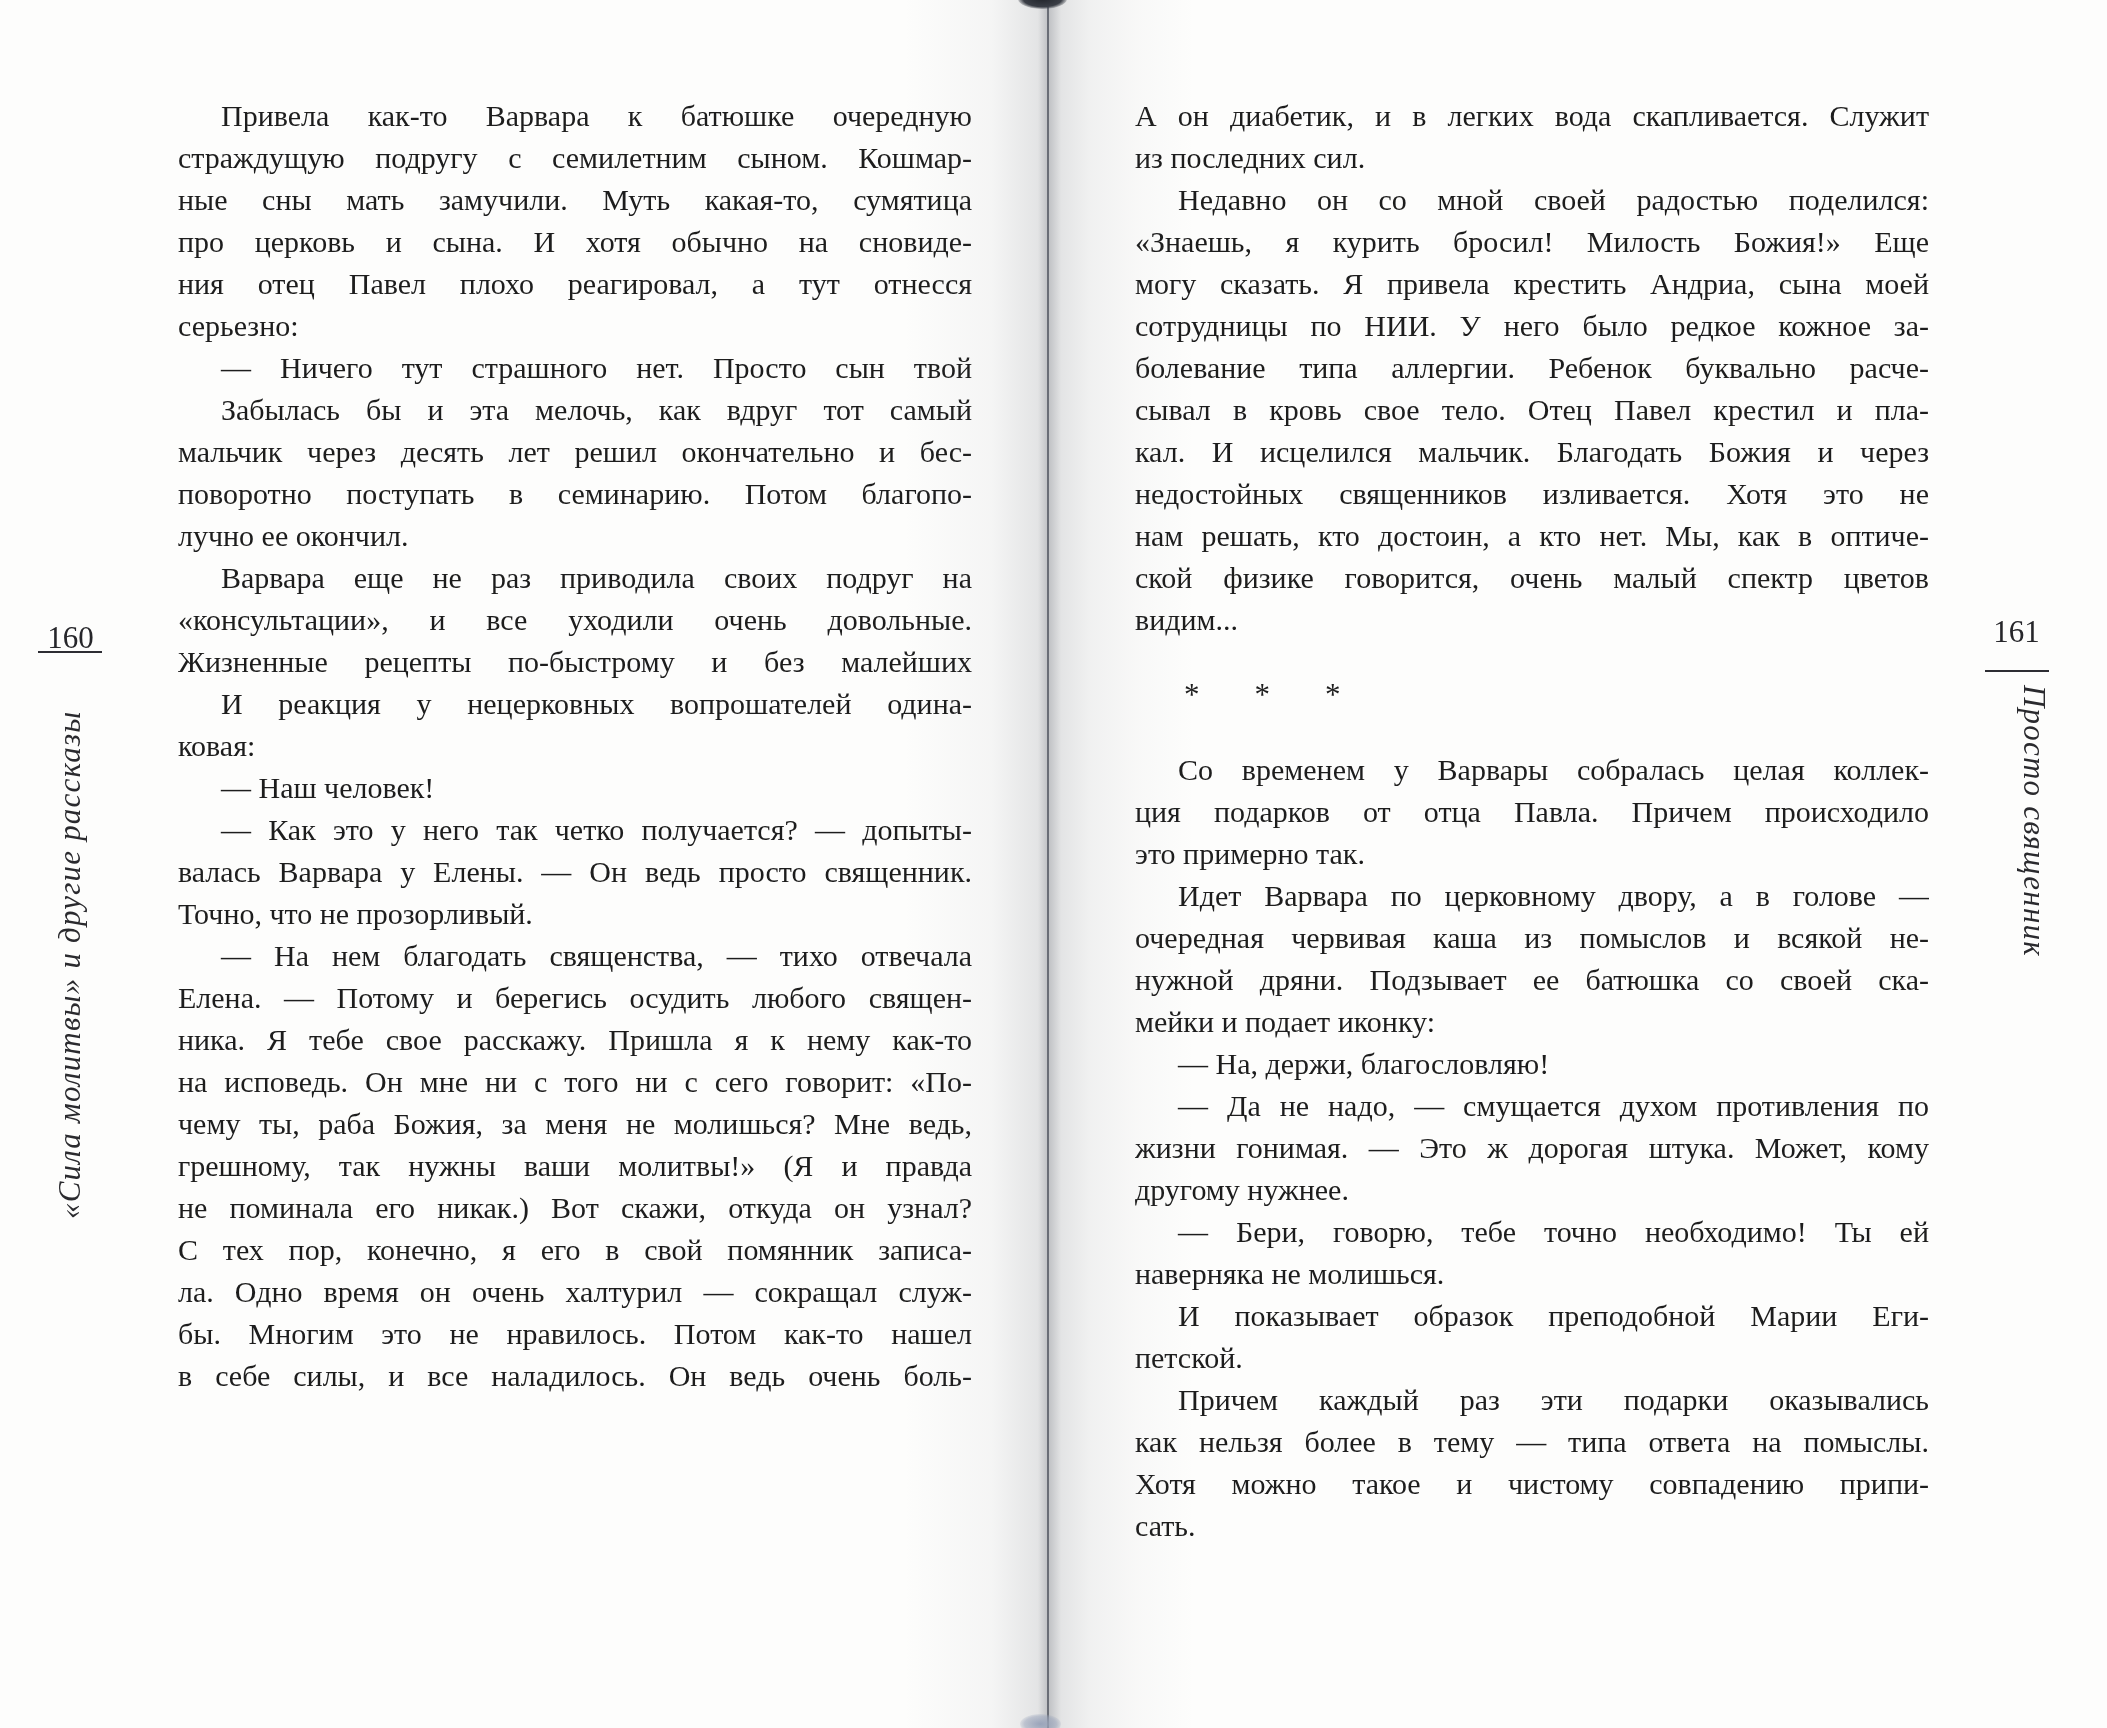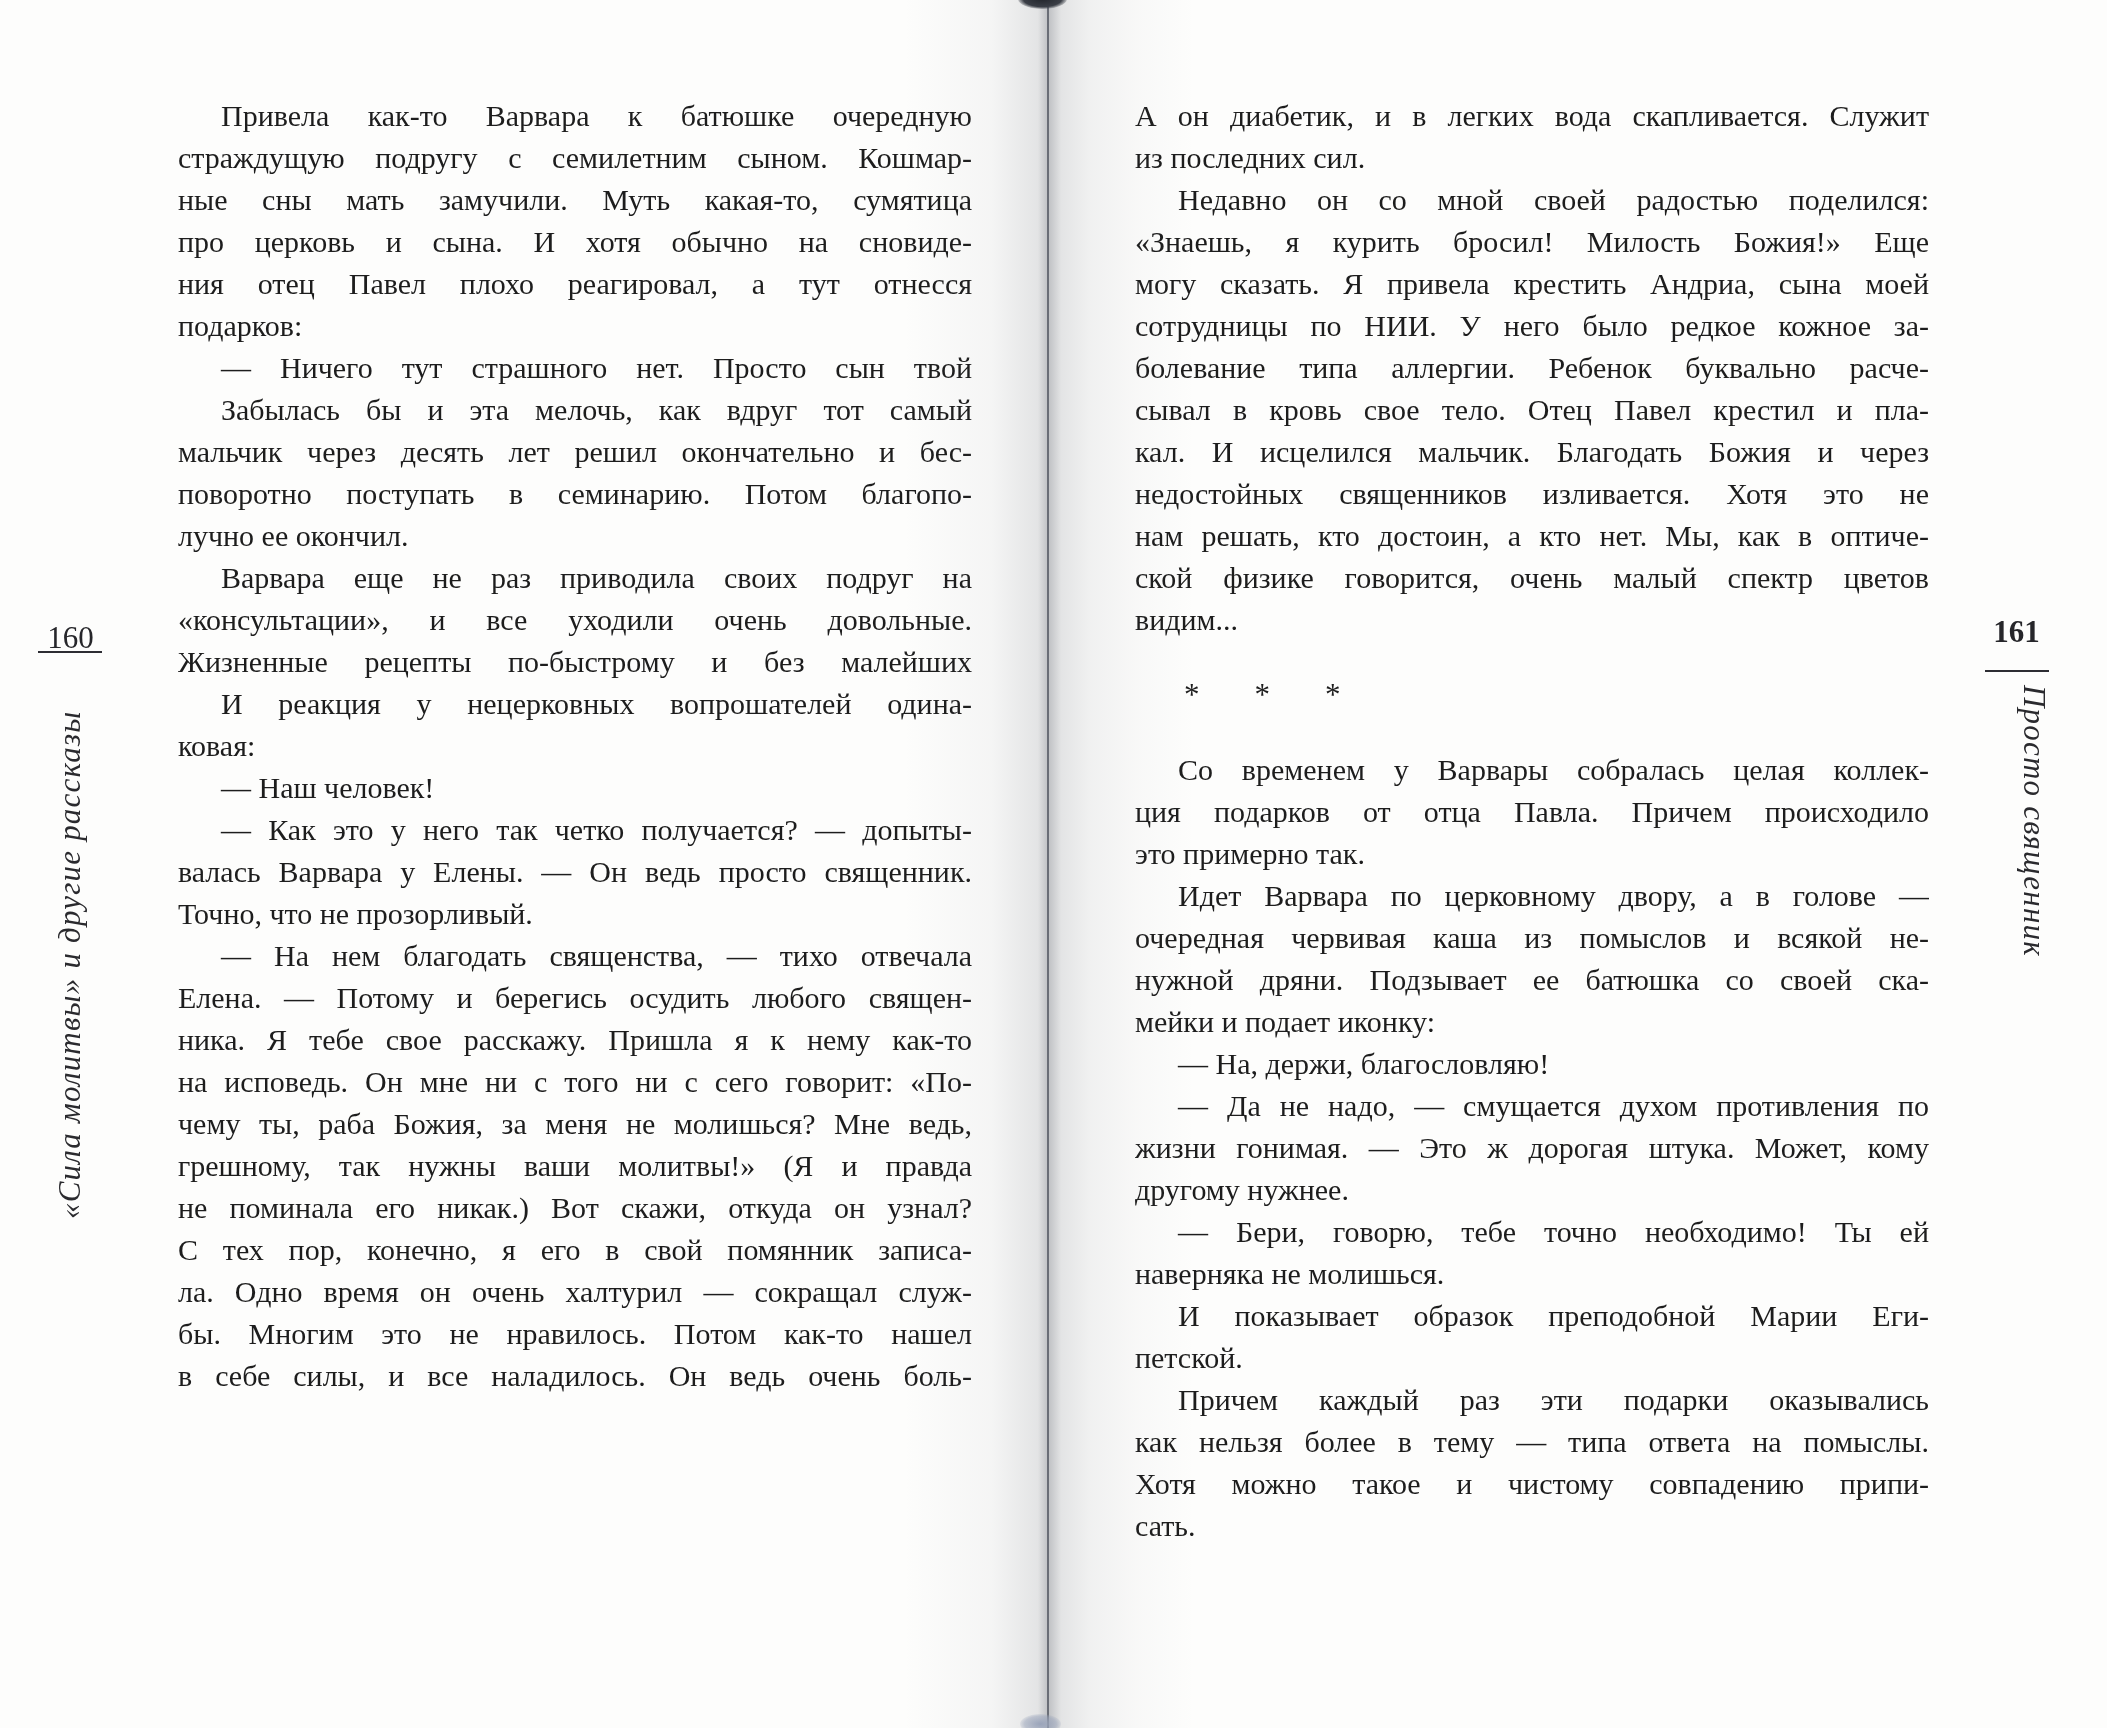--- a/index.html
+++ b/index.html
@@ -62,21 +62,21 @@
     padding-left:49px;
     font-size:31px; letter-spacing:23.6px; color:#1d1d1d;
   }
 
   
   .page-num {
     position:absolute; width:71px; text-align:center;
     font-size:31px; color:#26262a;
   }
   .page-num-left  { left:35px;   top:620px; }
-  .page-num-right { left:1981px; top:614px;font-weight:bold; }
+  .page-num-right { left:1981px; top:614px; }
   .num-rule {
     position:absolute; height:2.4px; background:#2d2d33;
   }
   .num-rule-left  { left:38px;   top:651px; width:64px; }
   .num-rule-right { left:1985px; top:670px; width:64px; }
   .margin-title {
     position:absolute; white-space:nowrap;
     font-style:italic; font-size:31px; letter-spacing:1.2px; color:#2a2a2e;
   }
   .margin-title-left {
@@ -96,21 +96,21 @@
   <div>
     <div class="page-num page-num-left">160</div>
     <div class="num-rule num-rule-left"></div>
     <div class="margin-title margin-title-left">«Сила молитвы» и другие рассказы</div>
     <div class="page-text page-text-left">
         <div class="line indent just">Привела как-то Варвара к батюшке очередную</div>
         <div class="line just">страждущую подругу с семилетним сыном. Кошмар-</div>
         <div class="line just">ные сны мать замучили. Муть какая-то, сумятица</div>
         <div class="line just">про церковь и сына. И хотя обычно на сновиде-</div>
         <div class="line just">ния отец Павел плохо реагировал, а тут отнесся</div>
-        <div class="line">подарков:</div>
+        <div class="line">серьезно:</div>
         <div class="line indent just">— Ничего тут страшного нет. Просто сын твой</div>
         <div class="line indent just">Забылась бы и эта мелочь, как вдруг тот самый</div>
         <div class="line just">мальчик через десять лет решил окончательно и бес-</div>
         <div class="line just">поворотно поступать в семинарию. Потом благопо-</div>
         <div class="line">лучно ее окончил.</div>
         <div class="line indent just">Варвара еще не раз приводила своих подруг на</div>
         <div class="line just">«консультации», и все уходили очень довольные.</div>
         <div class="line just">Жизненные рецепты по-быстрому и без малейших</div>
         <div class="line indent just">И реакция у нецерковных вопрошателей одина-</div>
         <div class="line">ковая:</div>

